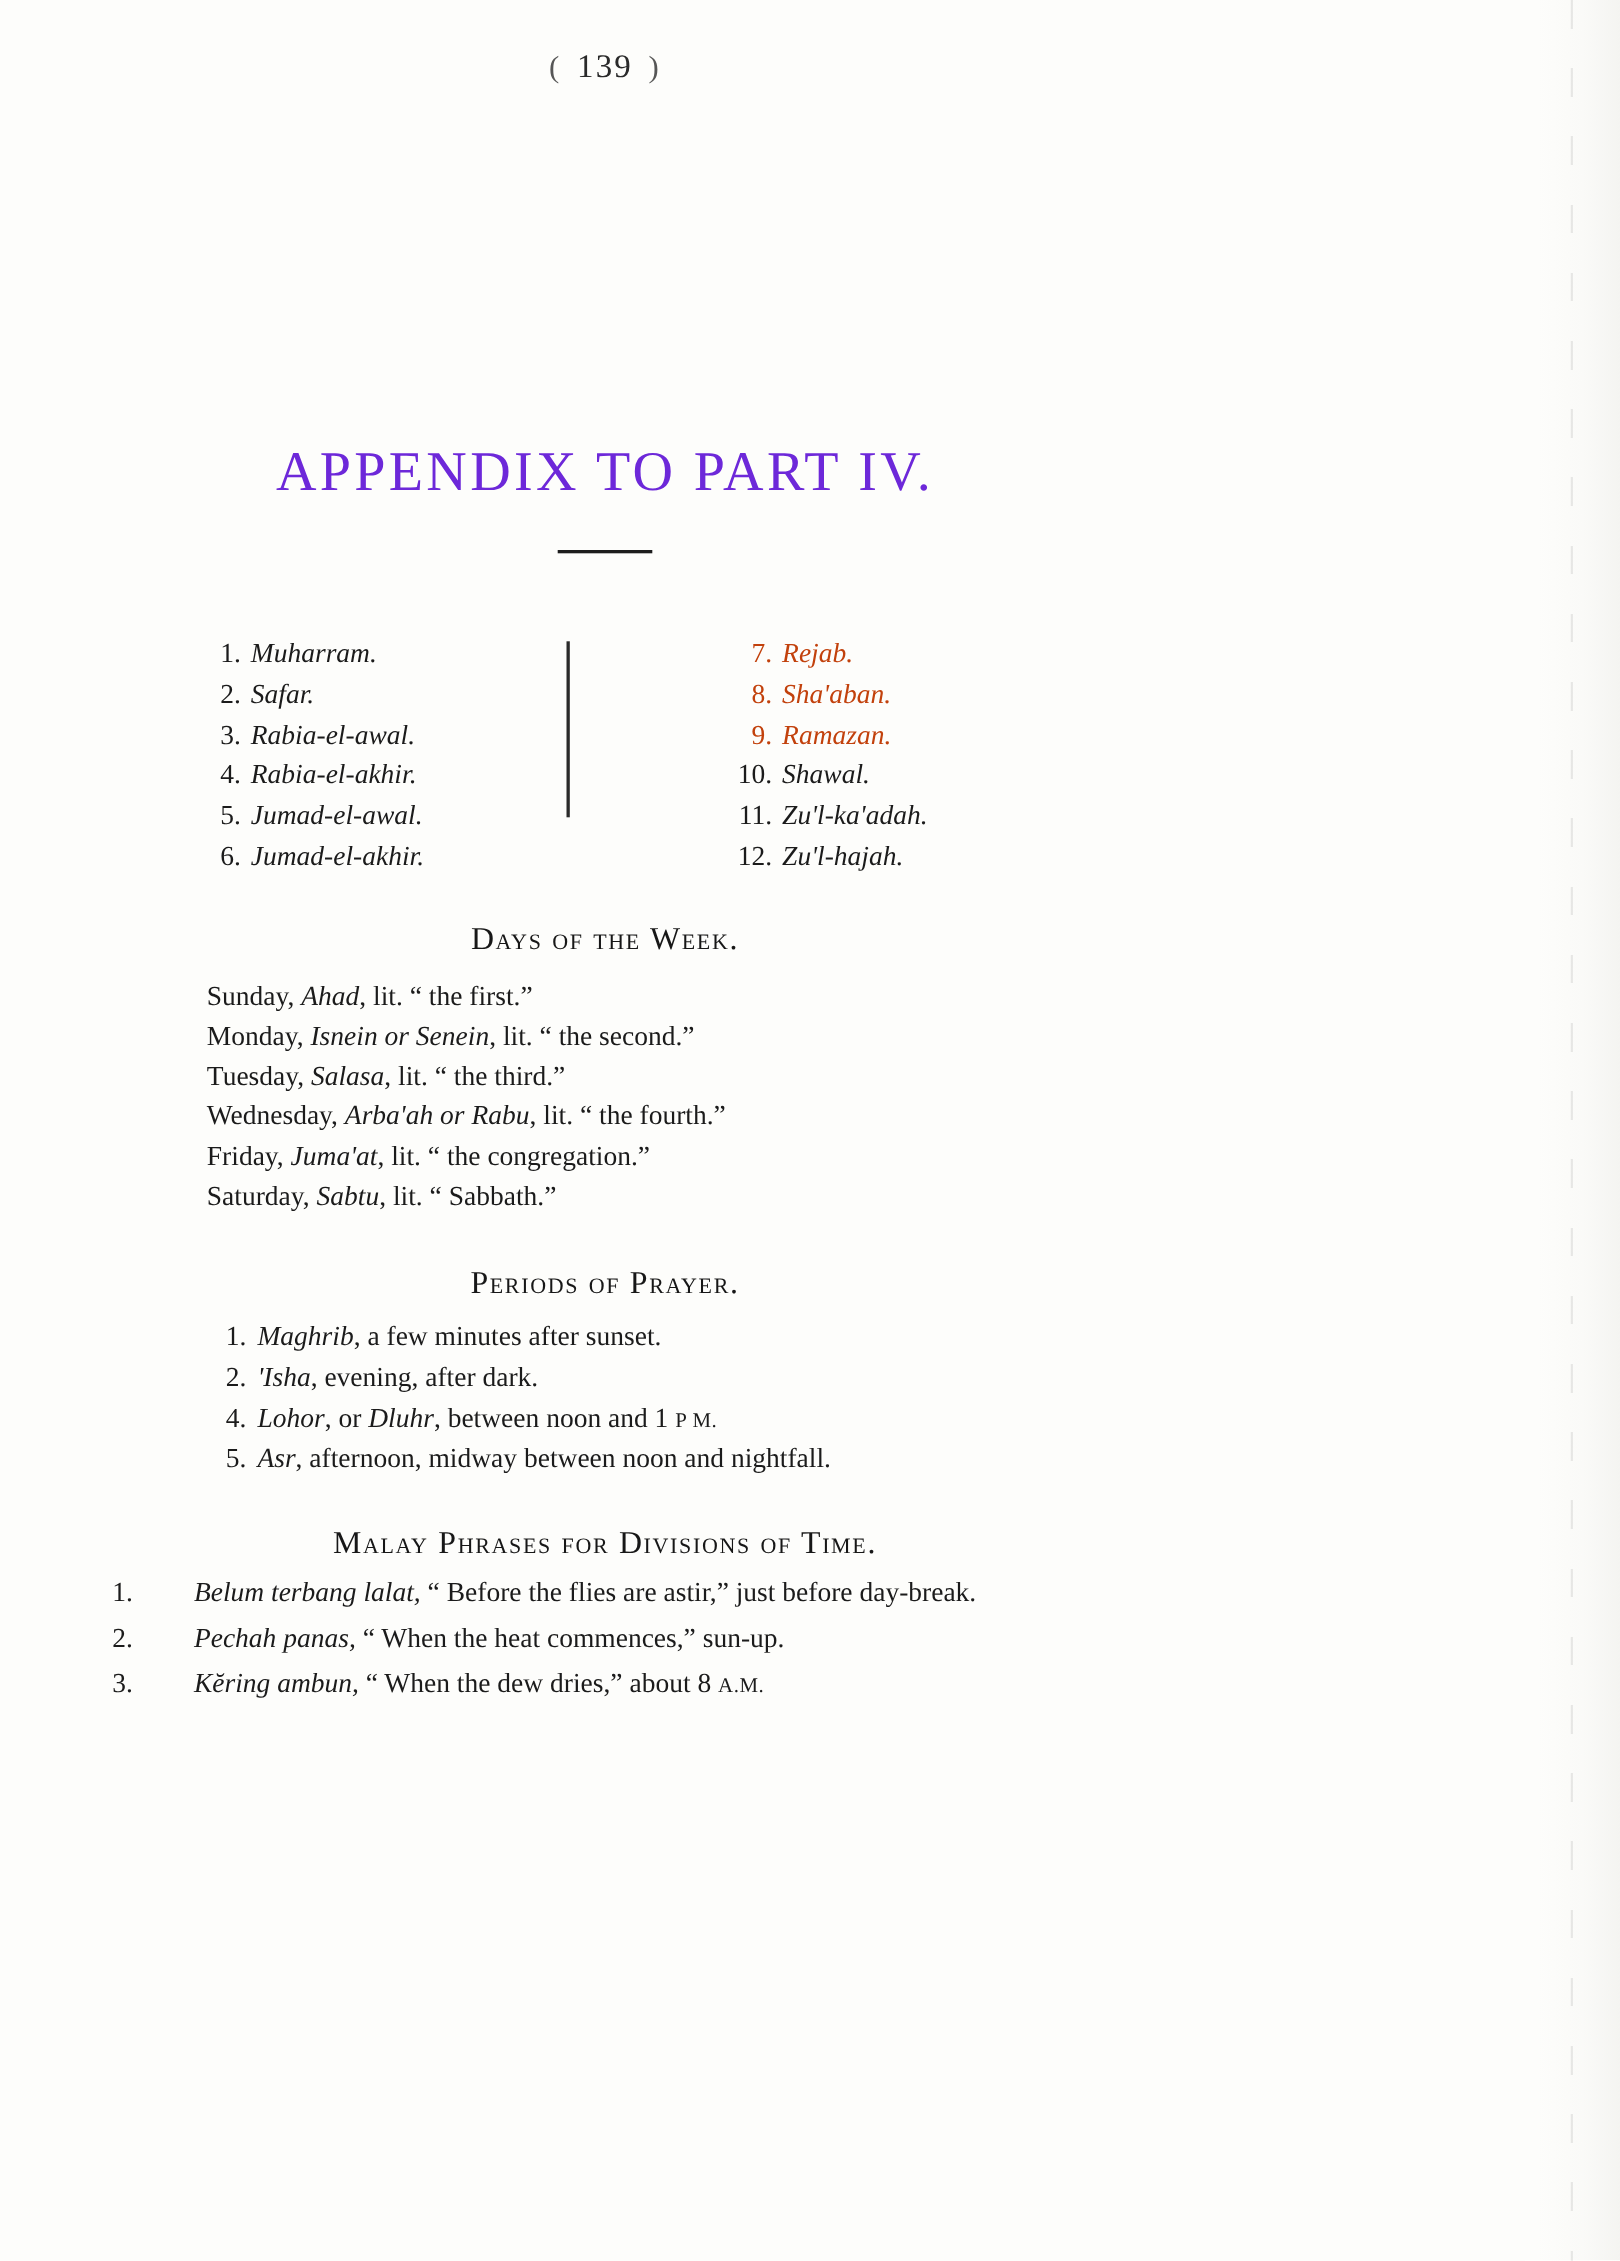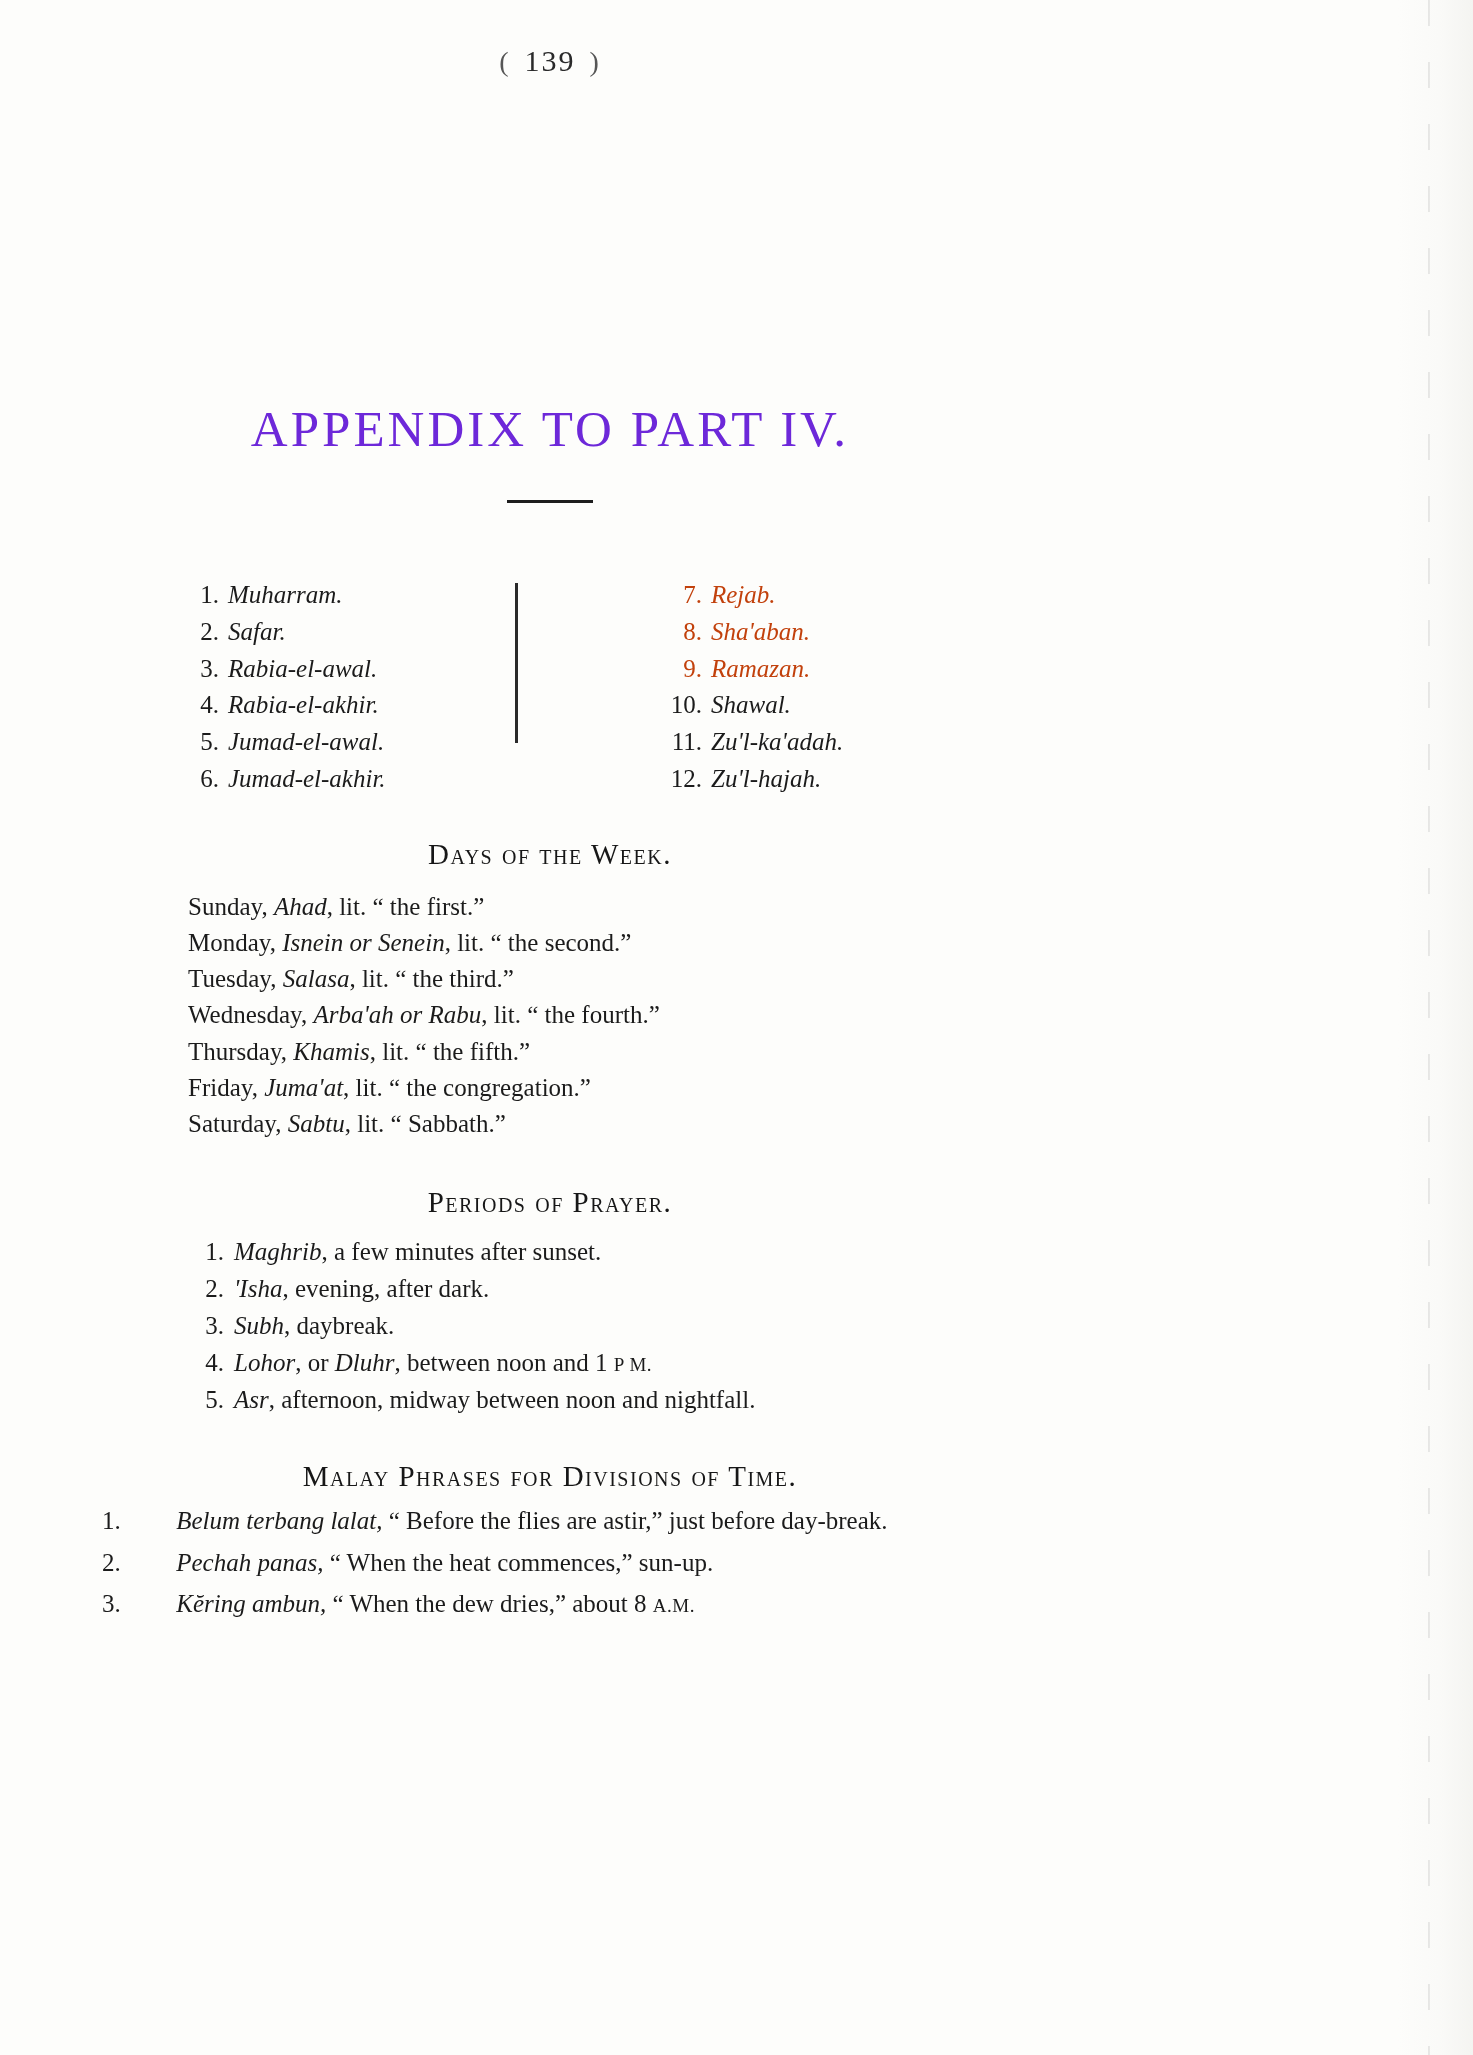--- a/index.html
+++ b/index.html
@@ -233,33 +233,31 @@
 
     <div class="sp-2"></div>
 
     <h2 class="section-title sc-big">Days of the Week.</h2>
 
     <div class="days">
       <div class="day-line"><span>Sunday,</span> <i>Ahad</i><span>, lit. “ the first.”</span></div>
       <div class="day-line"><span>Monday,</span> <i>Isnein or Senein</i><span>, lit. “ the second.”</span></div>
       <div class="day-line"><span>Tuesday,</span> <i>Salasa</i><span>, lit. “ the third.”</span></div>
       <div class="day-line"><span>Wednesday,</span> <i>Arba'ah or Rabu</i><span>, lit. “ the fourth.”</span></div>
-      <div class="day-line"><span>Thursday,</span> <i>Khamis</i><span>, lit. “ the fifth.”</span></div>
       <div class="day-line"><span>Friday,</span> <i>Juma'at</i><span>, lit. “ the congregation.”</span></div>
       <div class="day-line"><span>Saturday,</span> <i>Sabtu</i><span>, lit. “ Sabbath.”</span></div>
     </div>
 
     <div class="sp-3"></div>
 
     <h2 class="section-title sc-big">Periods of Prayer.</h2>
 
     <div class="prayers">
       <div class="prayer-line"><span class="num">1.</span><i>Maghrib</i><span>, a few minutes after sunset.</span></div>
       <div class="prayer-line"><span class="num">2.</span><i>'Isha</i><span>, evening, after dark.</span></div>
-      <div class="prayer-line"><span class="num">3.</span><i>Subh</i><span>, daybreak.</span></div>
       <div class="prayer-line"><span class="num">4.</span><i>Lohor</i><span>, or </span><i>Dluhr</i><span>, between noon and 1 </span><span class="smallcap">P M.</span></div>
       <div class="prayer-line"><span class="num">5.</span><i>Asr</i><span>, afternoon, midway between noon and nightfall.</span></div>
     </div>
 
     <div class="sp-4"></div>
 
     <h2 class="section-title sc-big">Malay Phrases for Divisions of Time.</h2>
 
     <div class="phrases">
       <div class="phrase"><span class="num">1.</span> <i>Belum terbang lalat,</i><span> “ Before the flies are astir,” just before day-break.</span></div>

